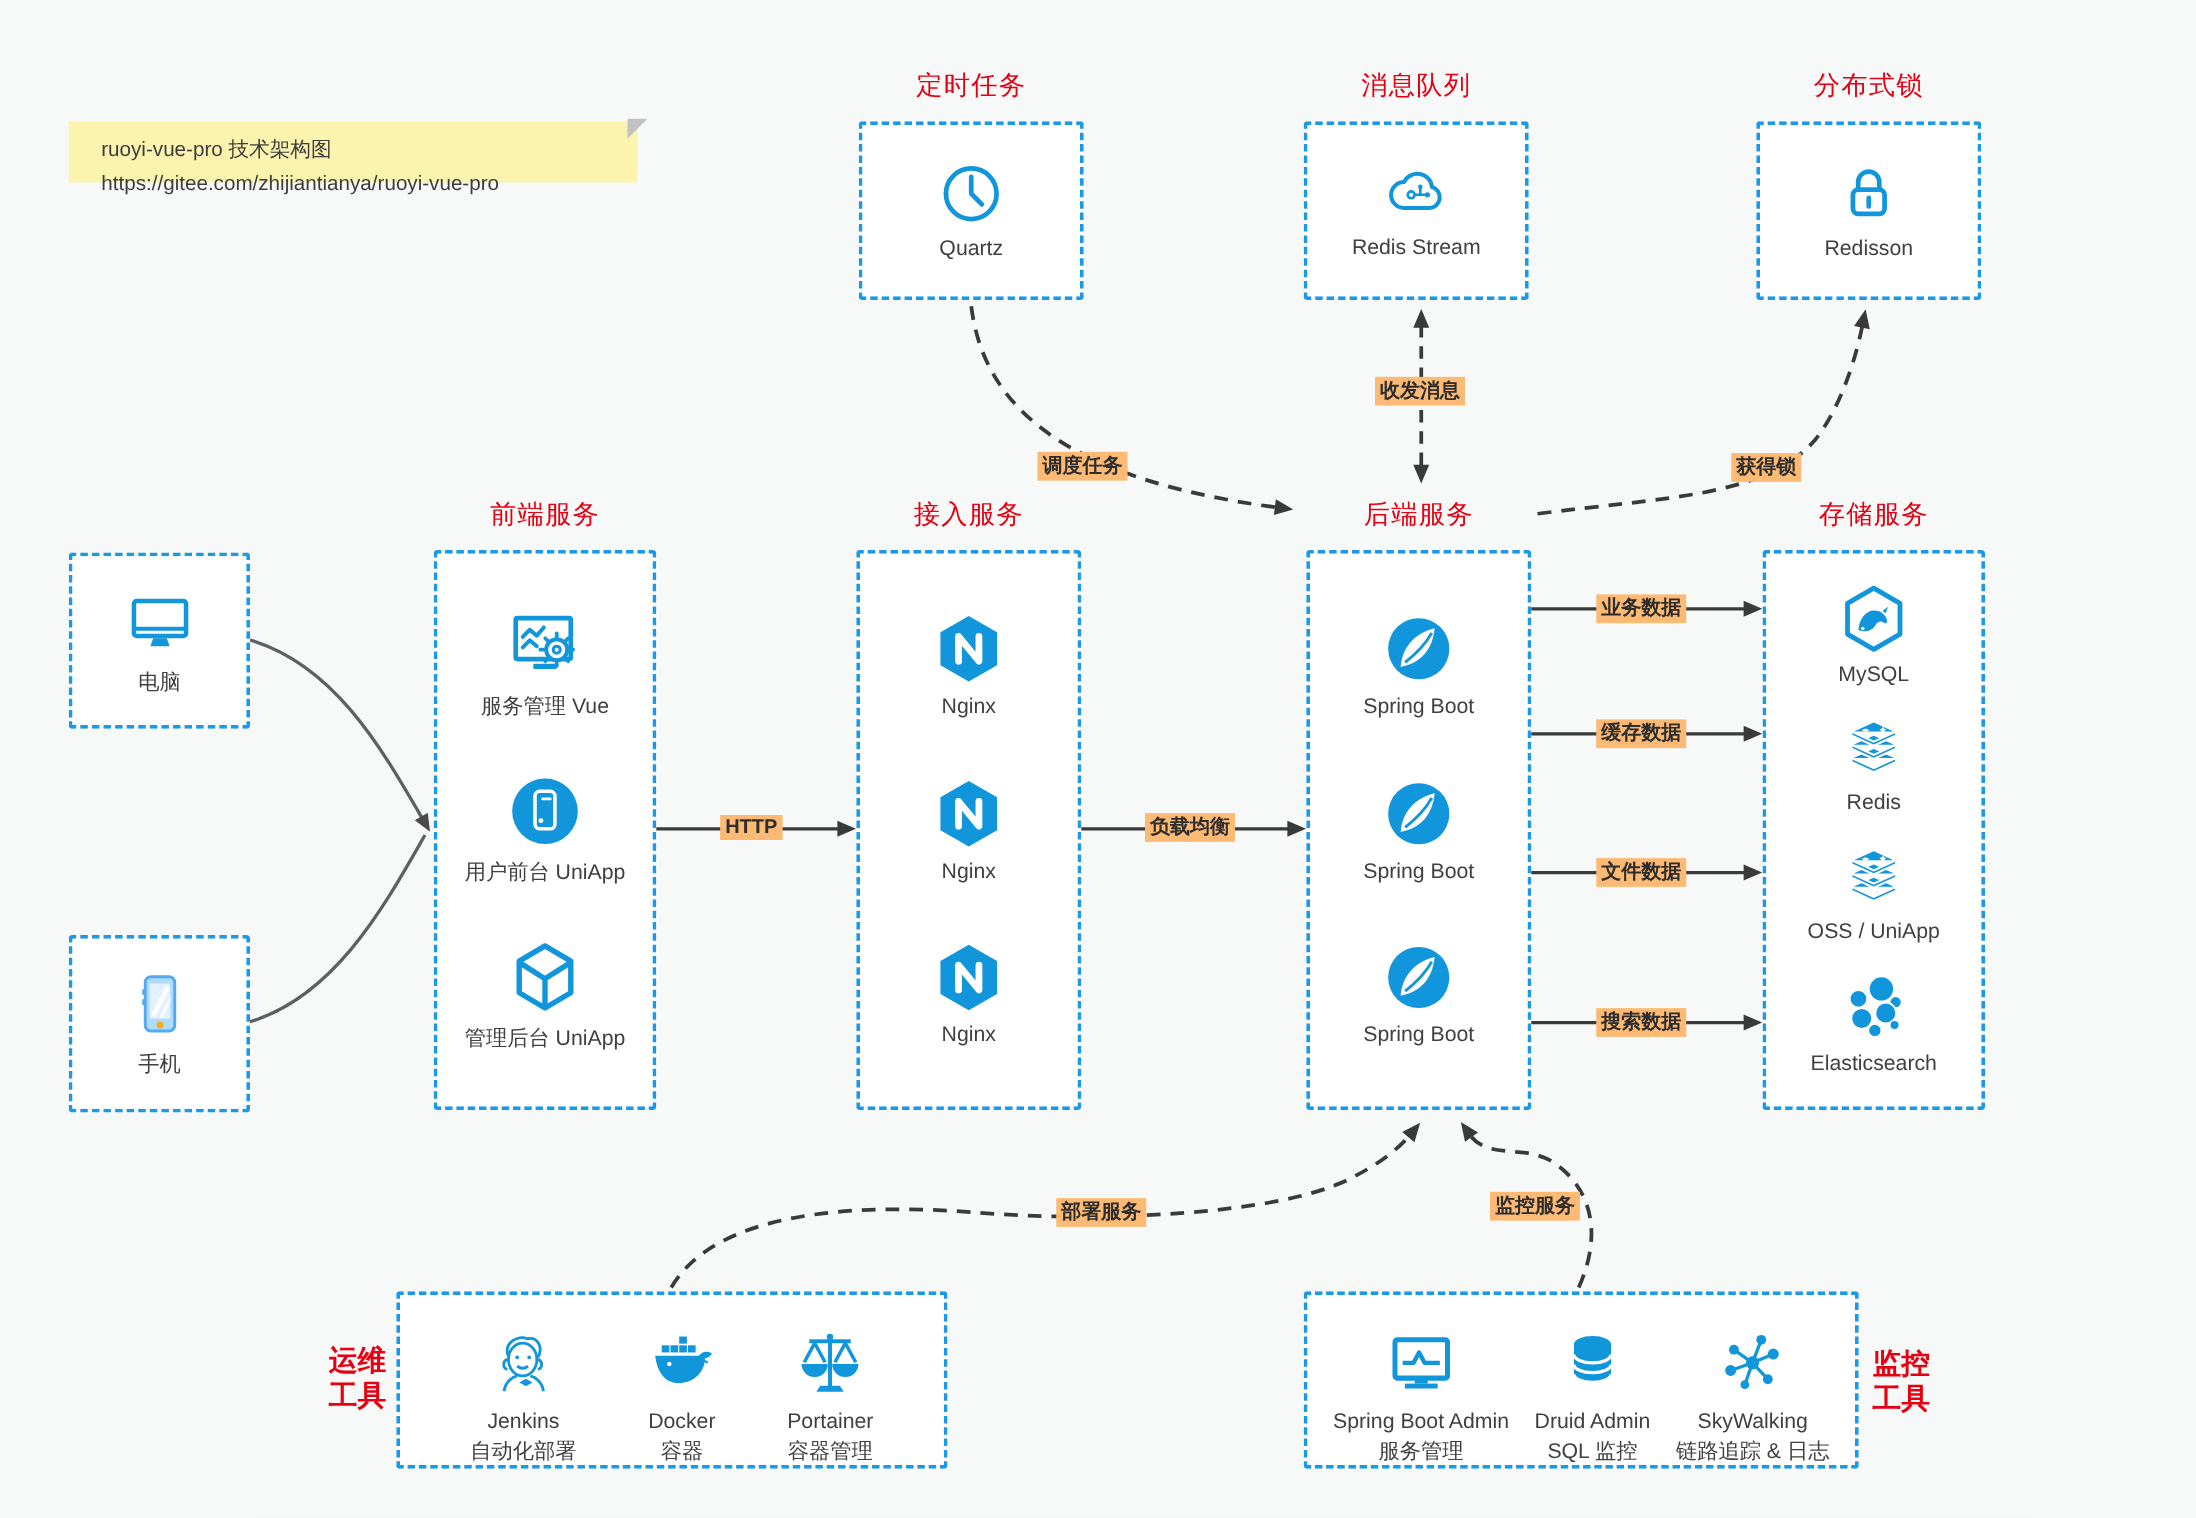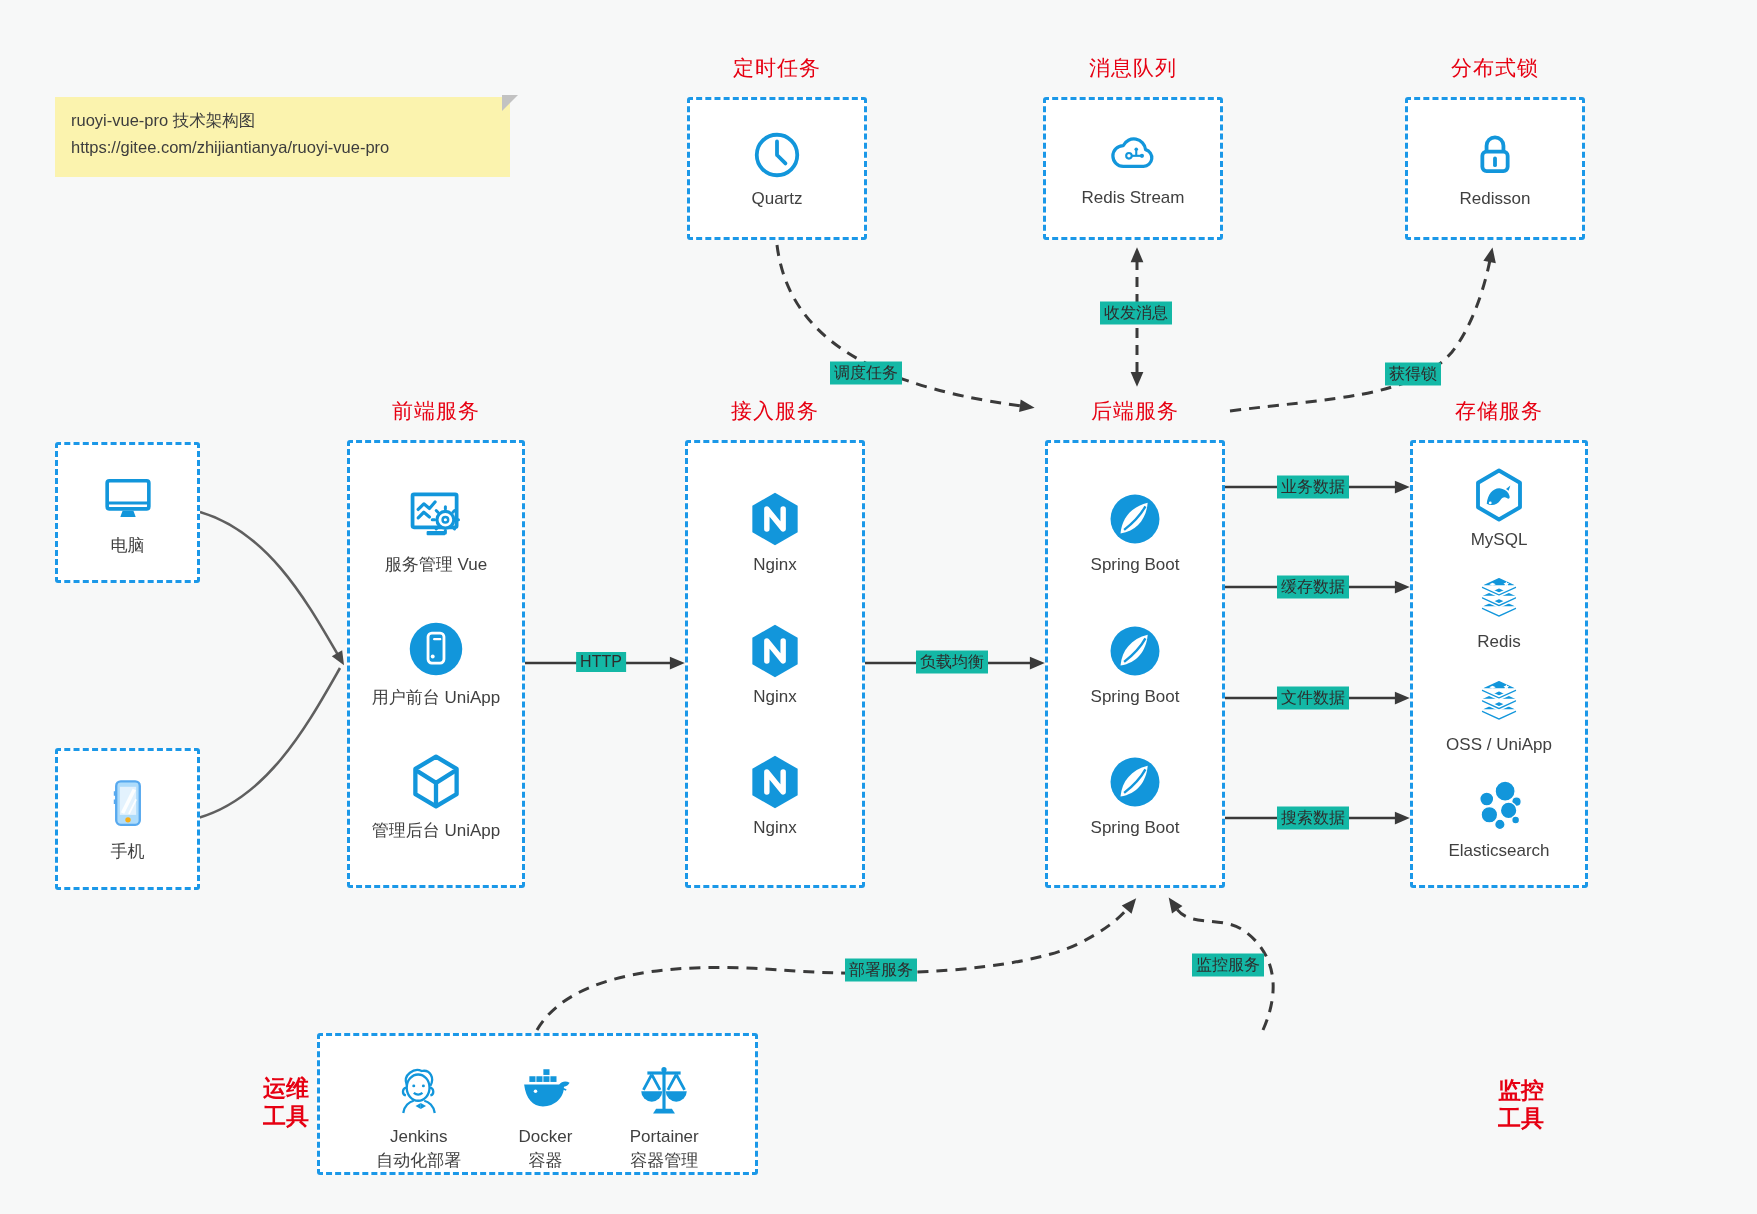--- a/index.html
+++ b/index.html
@@ -2,22 +2,22 @@
 <html><head>
 <meta charset="utf-8">
 <style>
   html,body{margin:0;padding:0;background:#eceff0;}
   #canvas{
     position:relative;width:1757px;height:1214px;background:#f7f8f8;overflow:hidden;
     font-family:"Liberation Sans","DejaVu Sans",sans-serif;
   }
   
   .note{
-    position:absolute;left:55px;top:97px;width:455px;height:80px;background:#fbf3ae;
-    box-sizing:border-box;padding:10px 0 0 16px;font-size:16.5px;line-height:1.62;color:#3d3d3d;
+    position:absolute;left:55px;top:97px;width:455px;height:49px;background:#fbf3ae;
+    box-sizing:border-box;padding:10px 0 0 26px;font-size:16.5px;line-height:1.62;color:#3d3d3d;
     z-index:2;
   }
   .note .fold{
     position:absolute;top:-2px;right:-8px;width:0;height:0;
     border-top:16px solid #c2c2c2;border-right:16px solid transparent;
   }
   
   .gbox{
     position:absolute;border:3px dashed #1b98e8;background:#ffffff;border-radius:3px;
     box-sizing:border-box;display:flex;flex-direction:column;justify-content:space-evenly;
@@ -29,22 +29,22 @@
     font-size:21px;white-space:nowrap;z-index:3;letter-spacing:1px;
   }
   .side-title{
     position:absolute;transform:translate(-50%,-50%);color:#e60012;font-weight:bold;
     font-size:23px;line-height:28px;text-align:center;z-index:3;white-space:nowrap;
   }
   .ditem{display:flex;flex-direction:column;align-items:center;}
   .ditem .lbl{font-size:17px;color:#404040;margin-top:7px;white-space:nowrap;text-align:center;}
   .ditem .desc{font-size:17px;color:#404040;margin-top:2px;white-space:nowrap;text-align:center;}
   .edge-label{
-    position:absolute;transform:translate(-50%,-50%);background:#14b8a6;padding:1px 4px;
-    font-size:16px;color:#2d2d2d;white-space:nowrap;z-index:3;
+    position:absolute;transform:translate(-50%,-50%);background:#fdba74;padding:1px 4px;
+    font-size:16px;color:#2d2d2d;white-space:nowrap;z-index:3;font-weight:bold;
   }
   svg.connectors{position:absolute;left:0;top:0;z-index:1;}
   svg.icon{display:block;}
 </style>
 </head>
 <body>
 
 <svg width="0" height="0" style="position:absolute" aria-hidden="true">
   <defs>
     <symbol id="sym-clock" viewBox="0 0 64 64">
@@ -417,20 +417,43 @@
         </svg>
       <div class="lbl">Portainer</div>
       <div class="desc">容器管理</div>
     </div>
   </div>
 
   <div class="side-title" style="left:1521px;top:1104px">
     <div>监控</div>
     <div>工具</div>
   </div>
+  <div class="gbox row" style="left:1043px;top:1033px;width:444px;height:142px">
+    <div class="ditem">
+      <svg class="icon" width="56" height="56">
+          <use href="#sym-sba"></use>
+        </svg>
+      <div class="lbl">Spring Boot Admin</div>
+      <div class="desc">服务管理</div>
+    </div>
+    <div class="ditem">
+      <svg class="icon" width="56" height="56">
+          <use href="#sym-druid"></use>
+        </svg>
+      <div class="lbl">Druid Admin</div>
+      <div class="desc">SQL 监控</div>
+    </div>
+    <div class="ditem">
+      <svg class="icon" width="56" height="56">
+          <use href="#sym-skywalking"></use>
+        </svg>
+      <div class="lbl">SkyWalking</div>
+      <div class="desc">链路追踪 &amp; 日志</div>
+    </div>
+  </div>
 
   <div class="edge-label" style="left:601px;top:662px">HTTP</div>
   <div class="edge-label" style="left:952px;top:662px">负载均衡</div>
   <div class="edge-label" style="left:1313px;top:487px">业务数据</div>
   <div class="edge-label" style="left:1313px;top:587px">缓存数据</div>
   <div class="edge-label" style="left:1313px;top:698px">文件数据</div>
   <div class="edge-label" style="left:1313px;top:818px">搜索数据</div>
   <div class="edge-label" style="left:866px;top:373px">调度任务</div>
   <div class="edge-label" style="left:1136px;top:313px">收发消息</div>
   <div class="edge-label" style="left:1413px;top:374px">获得锁</div>

